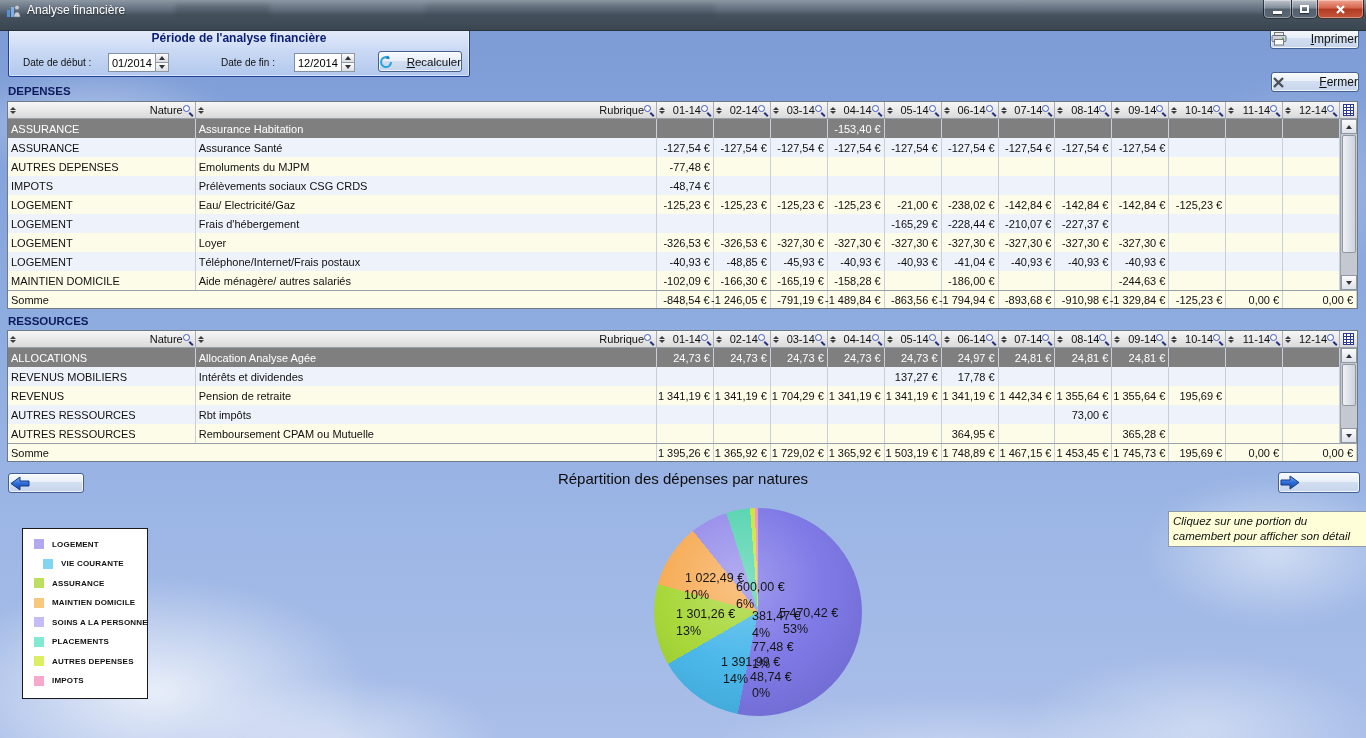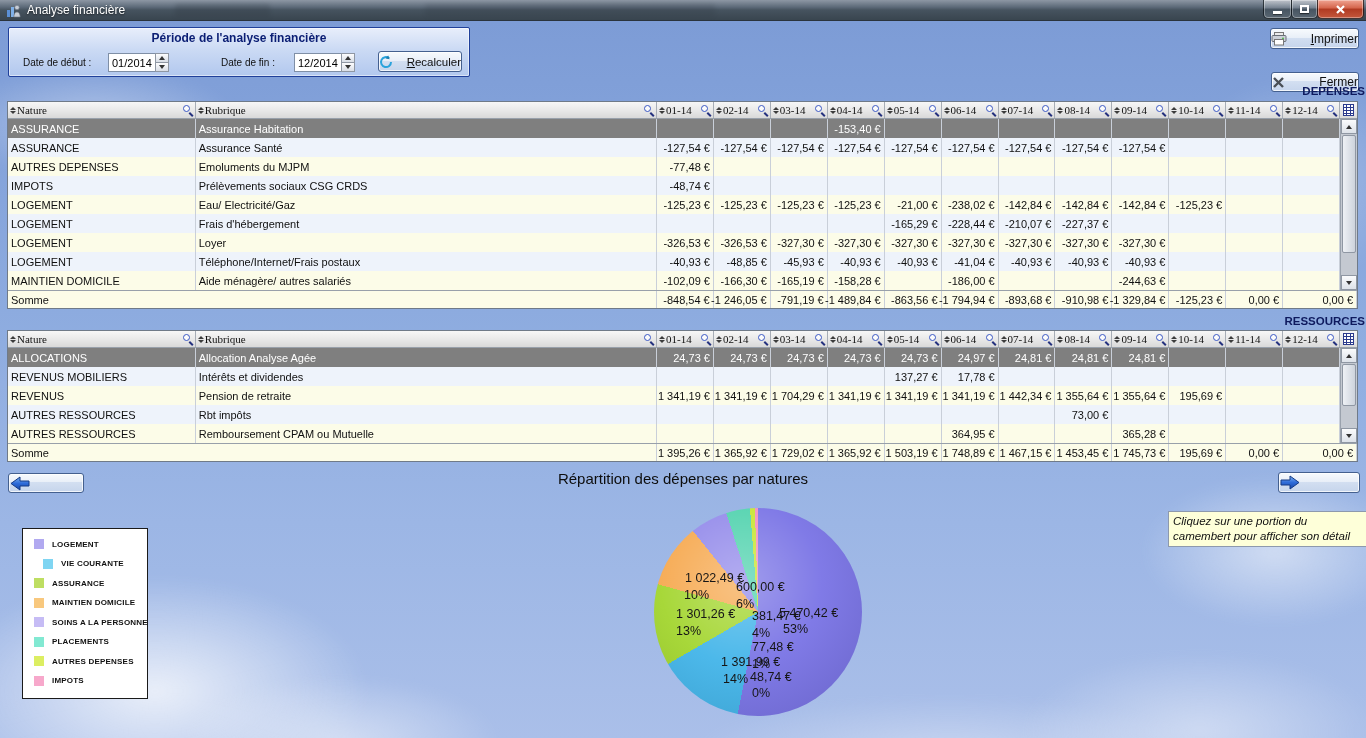--- a/index.html
+++ b/index.html
@@ -2,21 +2,21 @@
 <html><head>
 <meta charset="utf-8">
 <style>
   * { margin:0; padding:0; box-sizing:border-box; }
   html,body { width:1366px; height:738px; overflow:hidden; }
   body { font-family:"Liberation Sans", sans-serif; }
 
   .window { position:relative; width:1366px; height:738px; overflow:hidden; background:#8fa8dc; }
 
   
-  .titlebar { position:absolute; top:0; left:0; right:0; height:21px;
+  .titlebar { position:absolute; top:0; left:0; right:0; height:31px;
     background:linear-gradient(180deg,#8d97a4 0%,#5d6a79 35%,#46535f 50%,#39454f 100%);
     border-bottom:1px solid #2a333c; z-index:50; }
   .titlebar .app-icon { position:absolute; left:6px; top:3px; width:15px; height:15px; }
   .titlebar .title { position:absolute; left:27px; top:3px; font-size:12px; color:#fff;
     text-shadow:0 1px 2px rgba(0,0,0,.6); }
   .smudge { position:absolute; top:4px; height:13px; background:#2e3740; opacity:.22;
     border-radius:3px; filter:blur(2px); }
   .smudge.s1 { left:175px; width:95px; }
   .smudge.s2 { left:425px; width:290px; opacity:.16; }
   .win-btns { position:absolute; top:0; right:2px; display:flex; }
@@ -60,33 +60,33 @@
     background:linear-gradient(180deg,#f7fafd 0%,#e9eff8 45%,#d3dff1 46%,#c6d5ec 100%);
     box-shadow:inset 0 0 0 1px rgba(255,255,255,.75); }
   .btn7 .u { text-decoration:underline; }
   .btn-recalc { left:369px; top:23px; width:84px; height:21px; font-size:11.5px; }
   .btn-print  { left:1270px; top:7px;  width:89px; height:21px; }
   .btn-close2 { left:1271px; top:51px; width:88px; height:20px; }
   .btn-nav-left  { left:8px;    top:452px; width:76px; height:20px; }
   .btn-nav-right { left:1278px; top:451px; width:82px; height:21px; }
 
   
-  .tbl-title { position:absolute; left:14px; width:1351px; text-align:right;
+  .tbl-title { position:absolute; left:8px; width:1351px; text-align:left;
     font-size:11.5px; font-weight:bold; color:#0e1a5e; }
   .tbl-title.t1 { top:64px; } .tbl-title.t2 { top:294px; }
 
   
   .ftable { position:absolute; left:7px; width:1351px; background:#fff;
     border:1px solid #6f7a88; font-size:11px; color:#101010; }
   .ftable.dep { top:80px; } .ftable.res { top:309px; }
   .trow { display:flex; height:19px; }
   .trow.thead { height:17px; background:linear-gradient(180deg,#f7f7f7 0%,#e9e9e9 50%,#d9d9d9 100%);
     border-bottom:1px solid #98a0aa; }
   .hcell { display:flex; align-items:center; border-right:1px solid #a7adb6; padding:0 2px; overflow:hidden; }
-  .hcell .hlabel { flex:1; text-align:left; white-space:nowrap;font-family:Liberation Serif, serif; }
+  .hcell .hlabel { flex:1; text-align:right; white-space:nowrap; }
   .c-nature { width:188px; } .c-rubrique { width:462px; } .c-month { width:57px; }
   .c-corner { width:17px; justify-content:center; border-right:none; }
   .cell { border-right:1px solid #c9cfd9; padding:0 3px; display:flex; align-items:center;
     white-space:nowrap; overflow:hidden; }
   .cell.val { justify-content:flex-end; overflow:visible; padding:0 3px 0 0; }
   .cell.val span { white-space:nowrap; }
   .c-strip { width:17px; border-right:none; padding:0; }
   .trow.r-odd  { background:#fcfce8; }
   .trow.r-even { background:#eef3fb; }
   .trow.selected { background:#7f7f7f; color:#fff; }

